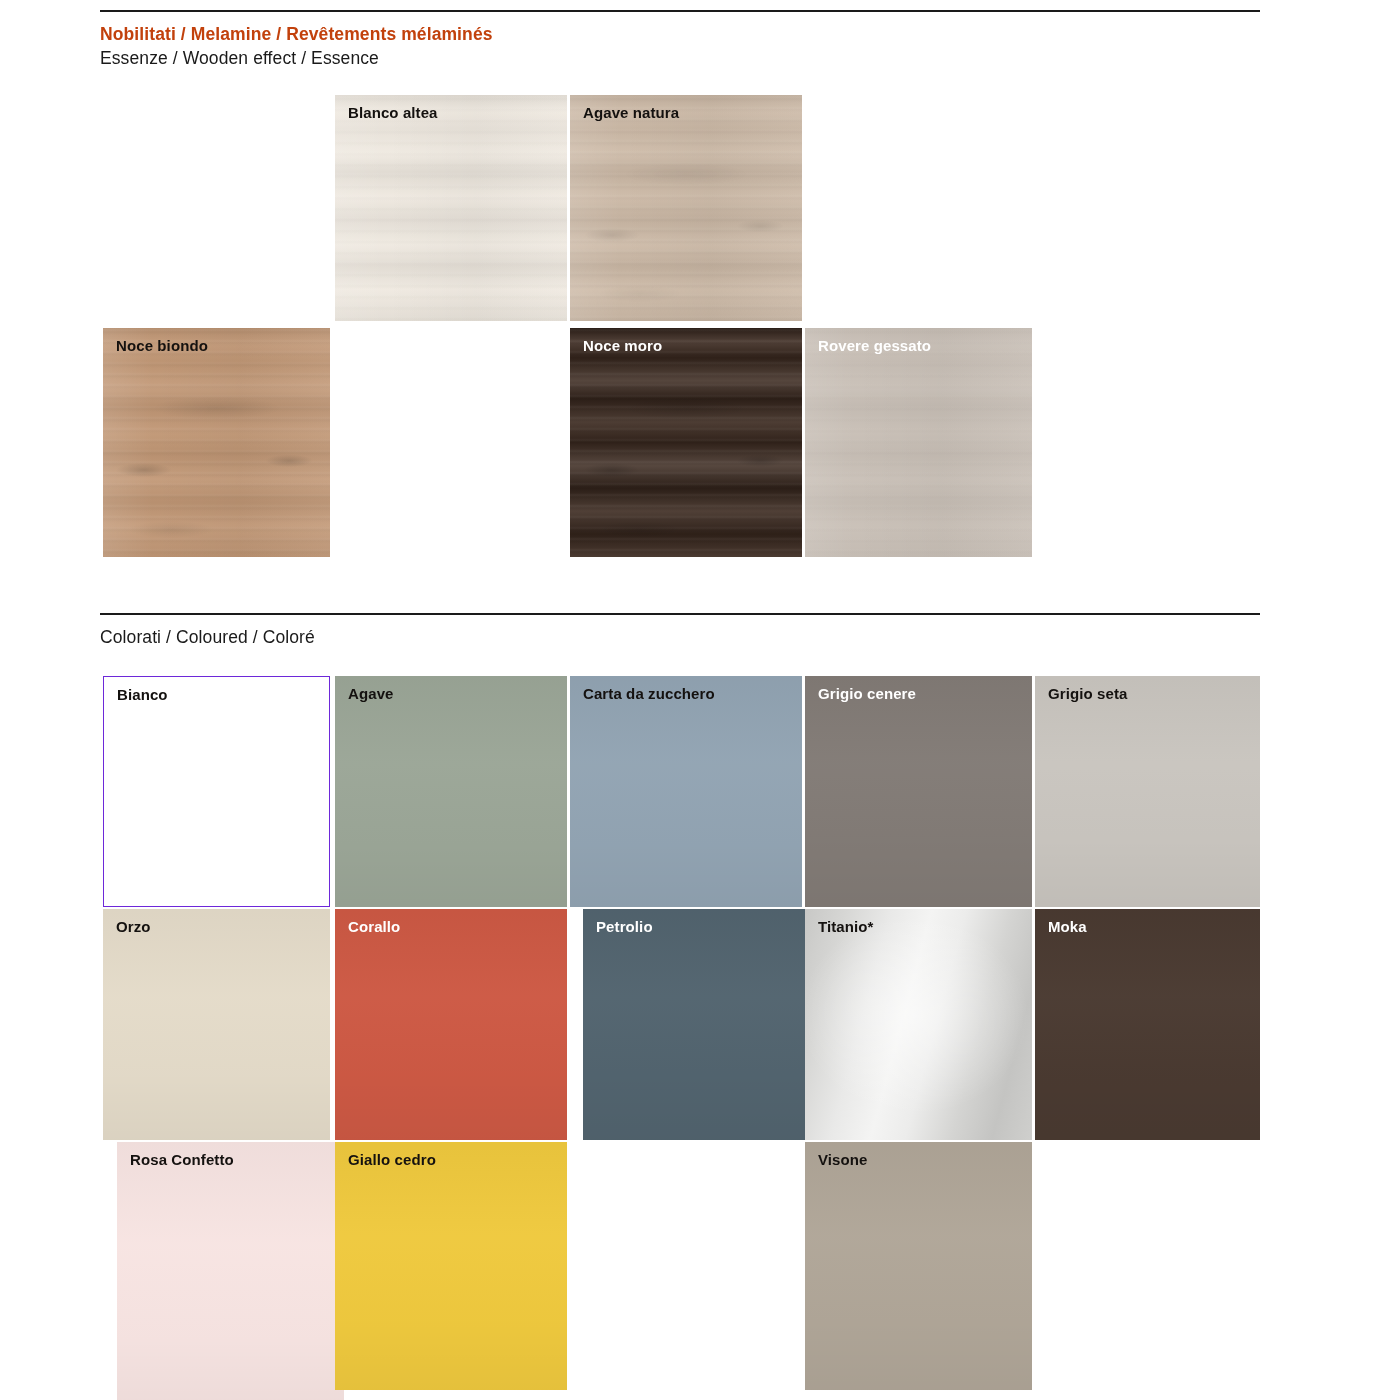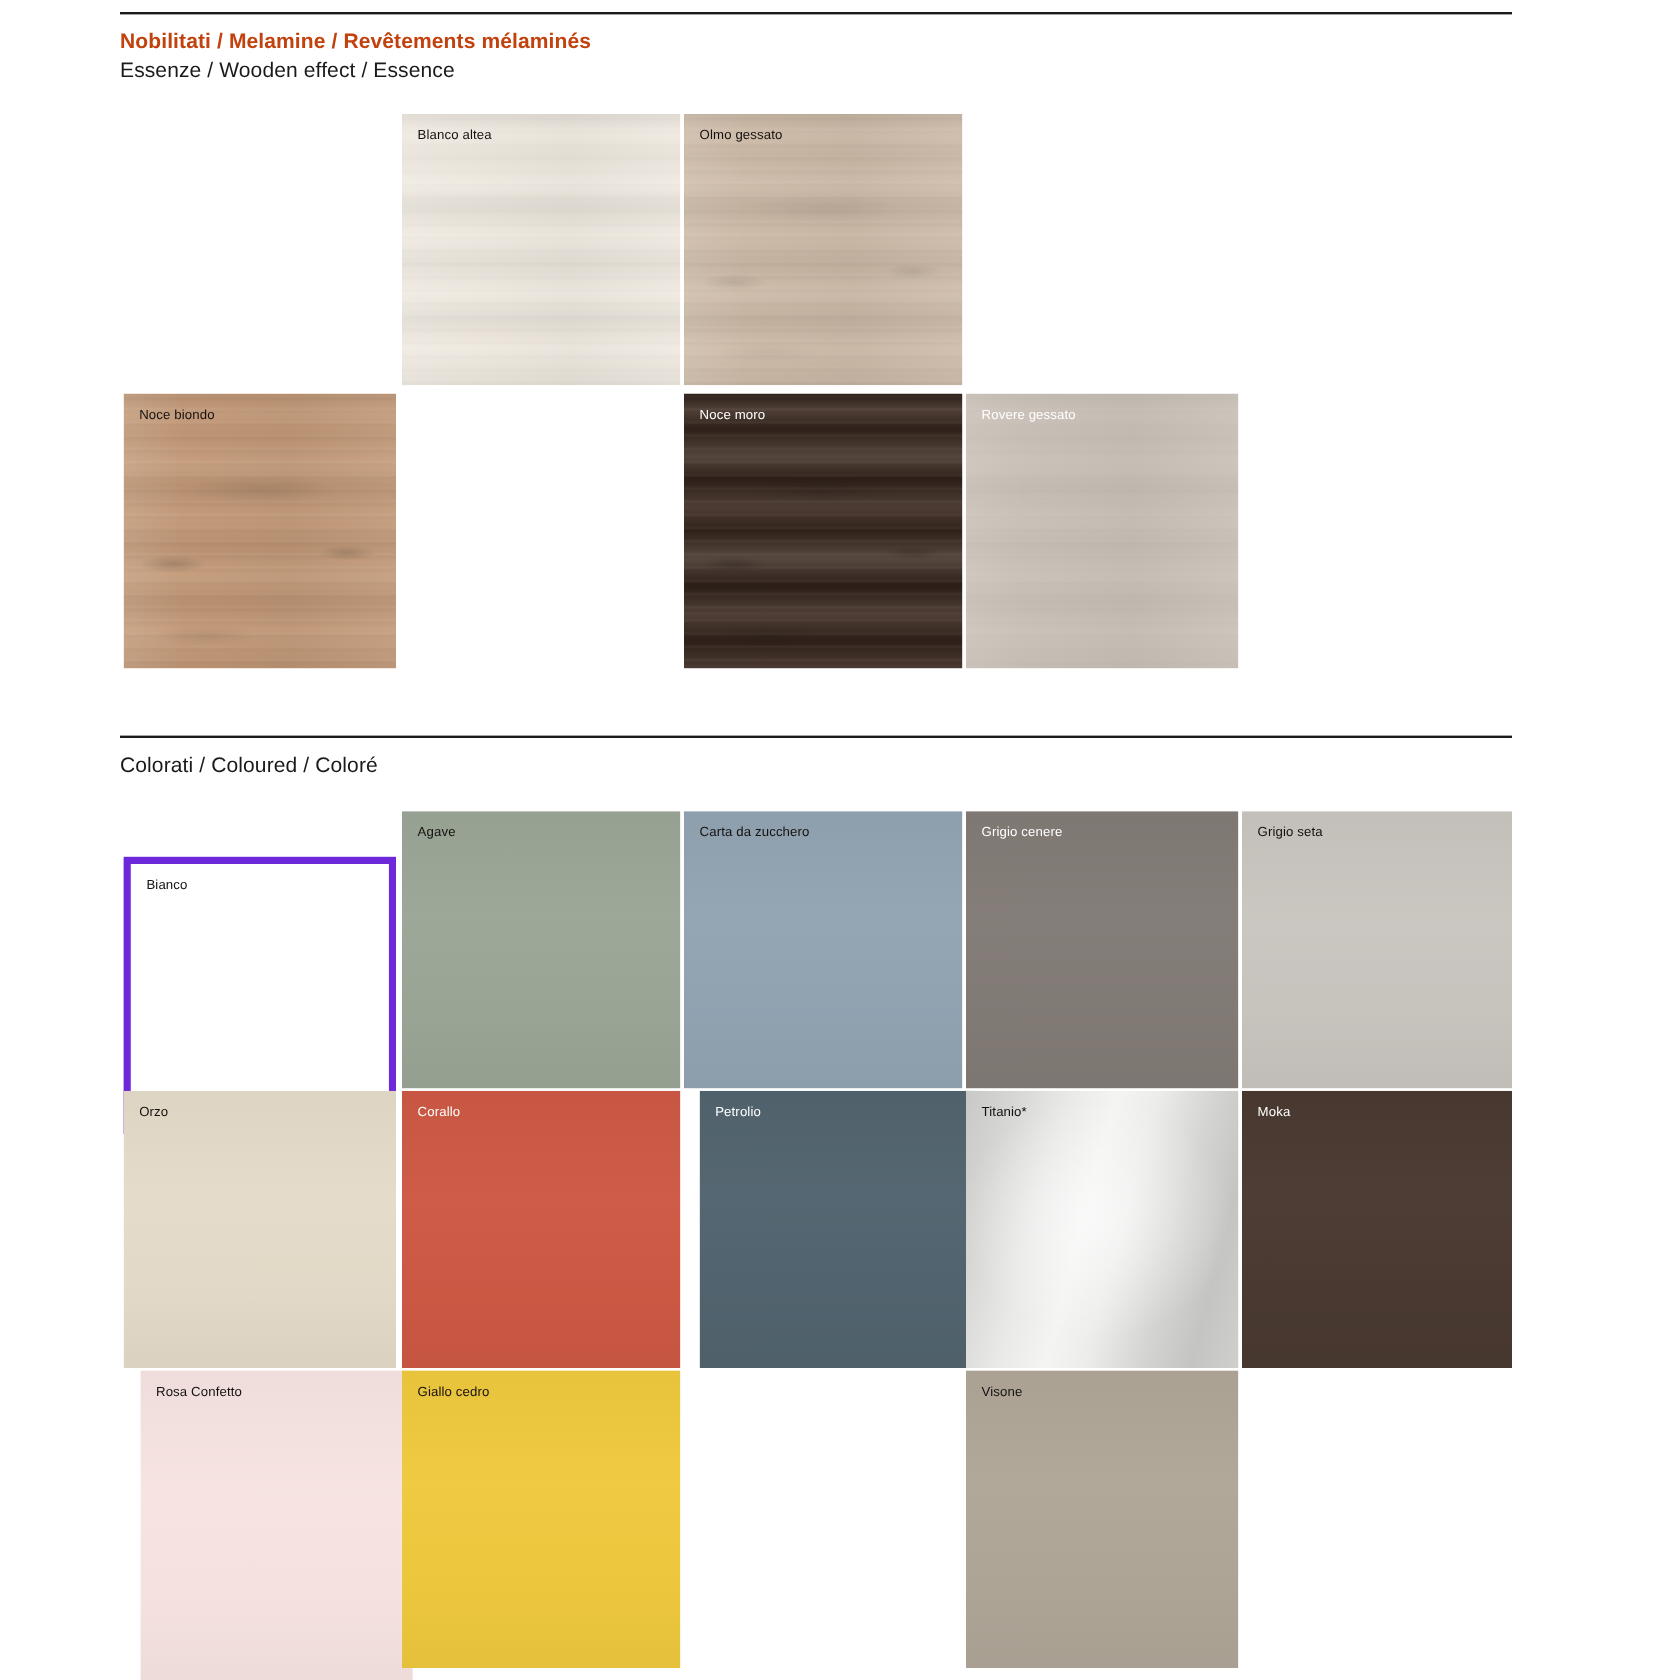--- a/index.html
+++ b/index.html
@@ -59,37 +59,37 @@
 
   
   .swatch {
     position: absolute;
     overflow: hidden;
   }
   .swatch .label {
     position: absolute;
     top: 10px;
     left: 13px;
-    font-size: 11px;
+    font-size: 15px;
     line-height: 16px;
     letter-spacing: 0.1px;
     white-space: nowrap;
     z-index: 5;
+    font-weight: bold;
   }
   .label.dark  { color: #14110f; }
   .label.light { color: #ffffff; }
 
   .swatch .fill {
     position: absolute;
     inset: 0;
   }
 
   .swatch.bordered {
-    border: 6px solid #6d28d9;
-    margin-top: 38px;
+    border: 1px solid #6d28d9;
   }
 
   
   .grain {
     position: absolute;
     inset: 0;
   }
   
   .grain.lines {
     background-image: repeating-linear-gradient(
@@ -200,21 +200,21 @@
     <div class="grain sheen-v"></div>
     <span class="label dark">Blanco altea</span>
   </div>
 
   <div class="swatch" style="left:570px; top:95px; width:232px; height:226px;">
     <div class="fill" style="background:#cdbaa7;"></div>
     <div class="grain bands"></div>
     <div class="grain lines" style="opacity:.7;"></div>
     <div class="grain knots" style="opacity:.55;"></div>
     <div class="grain sheen-v"></div>
-    <span class="label dark">Olmo gessato</span>
+    <span class="label dark">Agave natura</span>
   </div>
 
   <div class="swatch" style="left:103px; top:328px; width:227px; height:229px;">
     <div class="fill" style="background:#c29876;"></div>
     <div class="grain bands"></div>
     <div class="grain lines" style="opacity:.8;"></div>
     <div class="grain knots"></div>
     <div class="grain sheen-v"></div>
     <span class="label dark">Noce biondo</span>
   </div>

